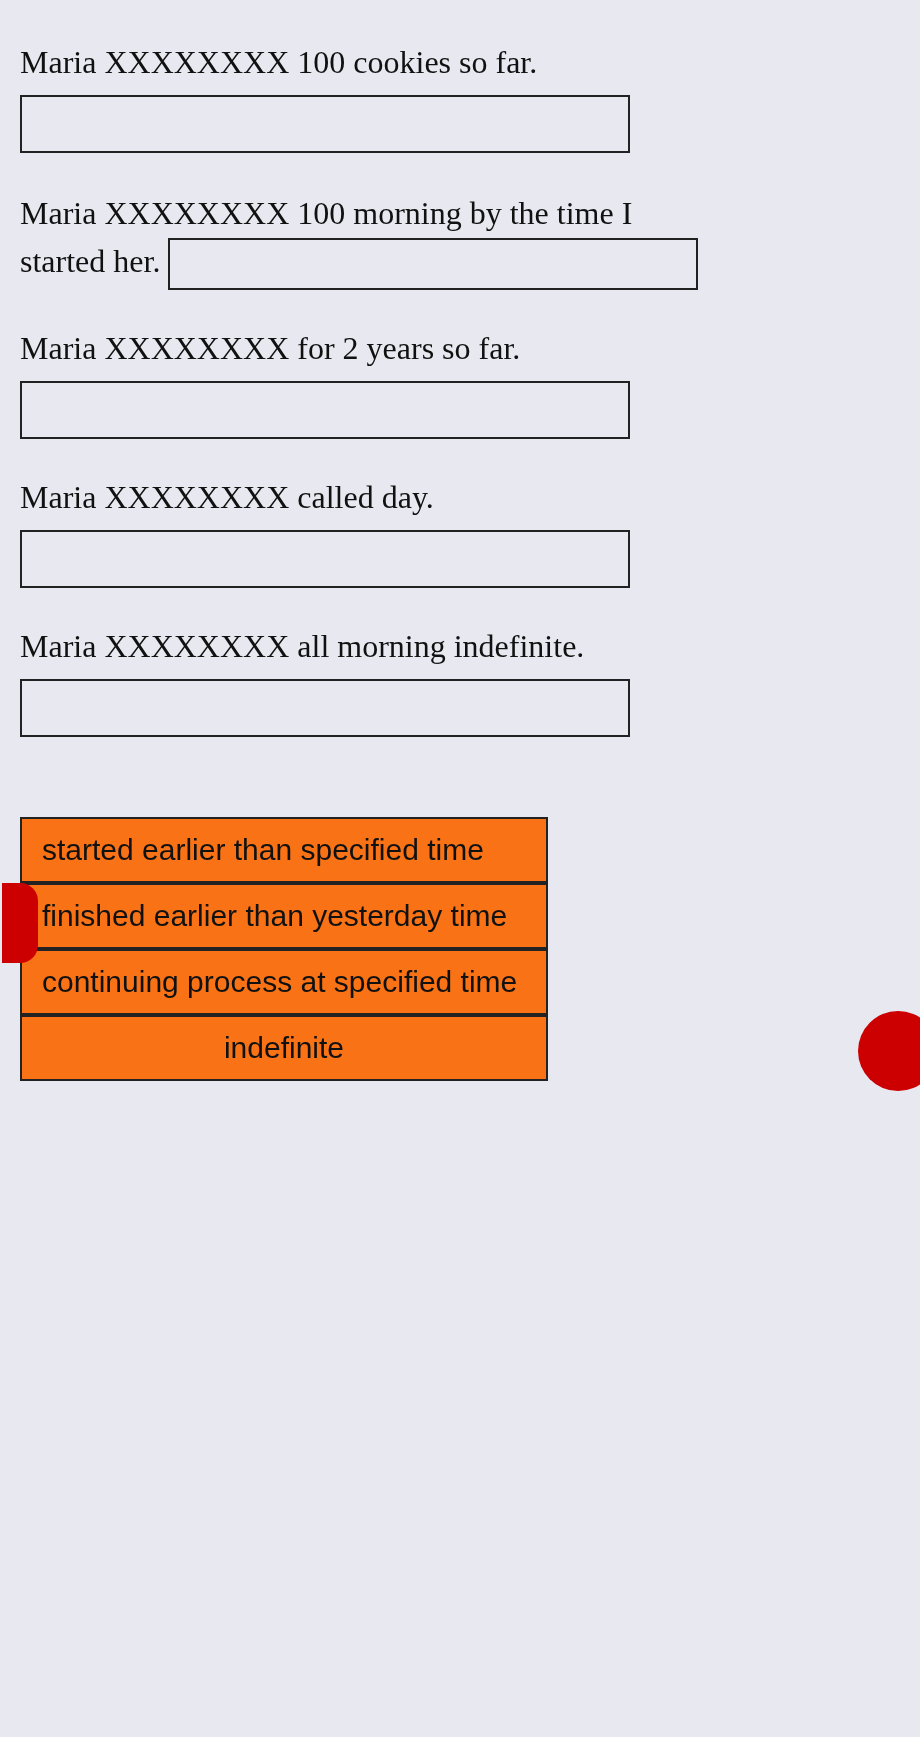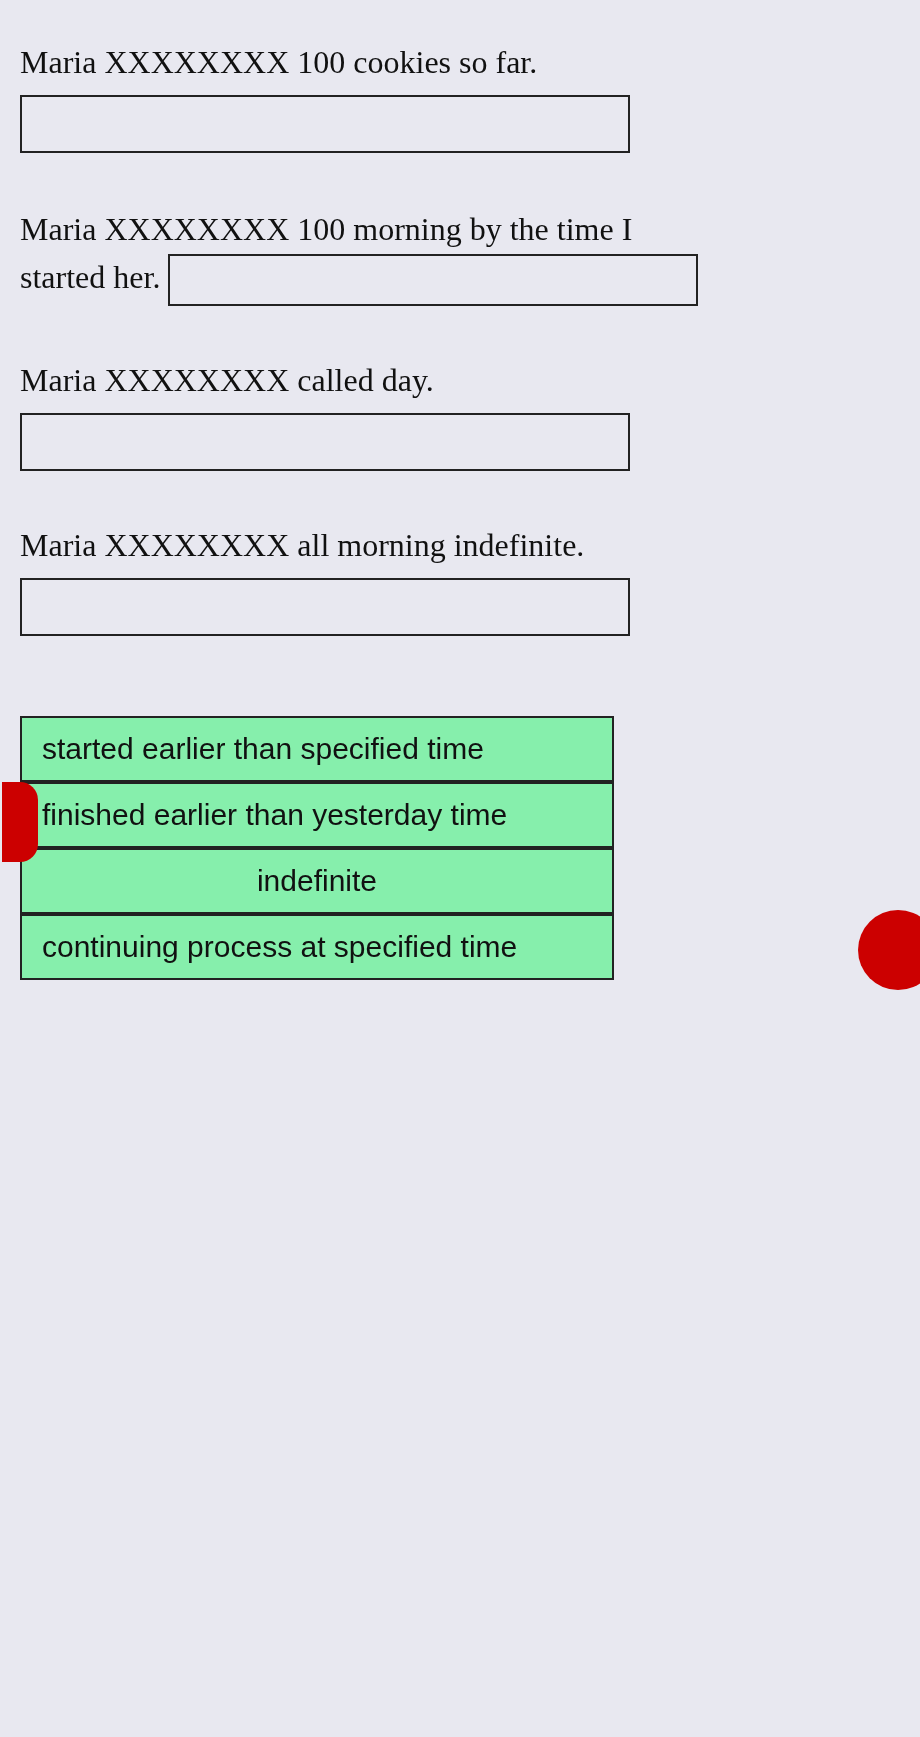--- a/index.html
+++ b/index.html
@@ -17,21 +17,21 @@
       position: relative;
       overflow-x: hidden;
     }
 
     .page-container {
       padding: 40px 20px 40px 20px;
       position: relative;
     }
 
     .question-block {
-      margin-bottom: 52px;
+      margin-bottom: 36px;
     }
 
     .question-text {
       font-size: 32px;
       color: #111;
       margin-bottom: 10px;
       line-height: 1.4;
     }
 
     .answer-input {
@@ -63,23 +63,23 @@
     }
 
     .options-section {
       margin-top: 80px;
       display: flex;
       flex-direction: column;
       gap: 18px;
     }
 
     .option-box {
-      width: 594px;
+      width: 528px;
       border: 2px solid #222;
-      background-color: #86efac;
+      background-color: #f97316;
       font-size: 30px;
       color: #111;
       padding: 14px 20px;
       text-align: left;
       cursor: pointer;
       display: block;
     }
 
     .option-box-center {
       text-align: center;
@@ -121,20 +121,24 @@
   </div>
 
   <div class="question-block">
     <div class="question-2-text">
       <span>Maria XXXXXXXX 100 morning by the time I</span><br>
       <span>started her.</span>
       <input class="inline-input" type="text" style="">
     </div>
   </div>
 
+  <div class="question-block">
+    <div class="question-text">Maria XXXXXXXX for 2 years so far.</div>
+    <input class="answer-input" type="text" style="">
+  </div>
 
   <div class="question-block">
     <div class="question-text">Maria XXXXXXXX called day.</div>
     <input class="answer-input" type="text" style="">
   </div>
 
   <div class="question-block">
     <div class="question-text">Maria XXXXXXXX all morning indefinite.</div>
     <input class="answer-input" type="text" style="">
   </div>
@@ -146,26 +150,26 @@
         <span>started earlier than specified time</span>
       </button>
 
       <div style="position: relative;">
         <div class="red-circle-left"></div>
         <button class="option-box">
           <span>finished earlier than yesterday time</span>
         </button>
       </div>
 
+      <button class="option-box">
+        <span>continuing process at specified time</span>
+      </button>
+
       <button class="option-box option-box-center">
         <span>indefinite</span>
-      </button>
-
-      <button class="option-box">
-        <span>continuing process at specified time</span>
       </button>
 
     </div>
   </div>
 
   <div class="red-circle-bottom-right"></div>
 
 </div>
 
 </body></html>

